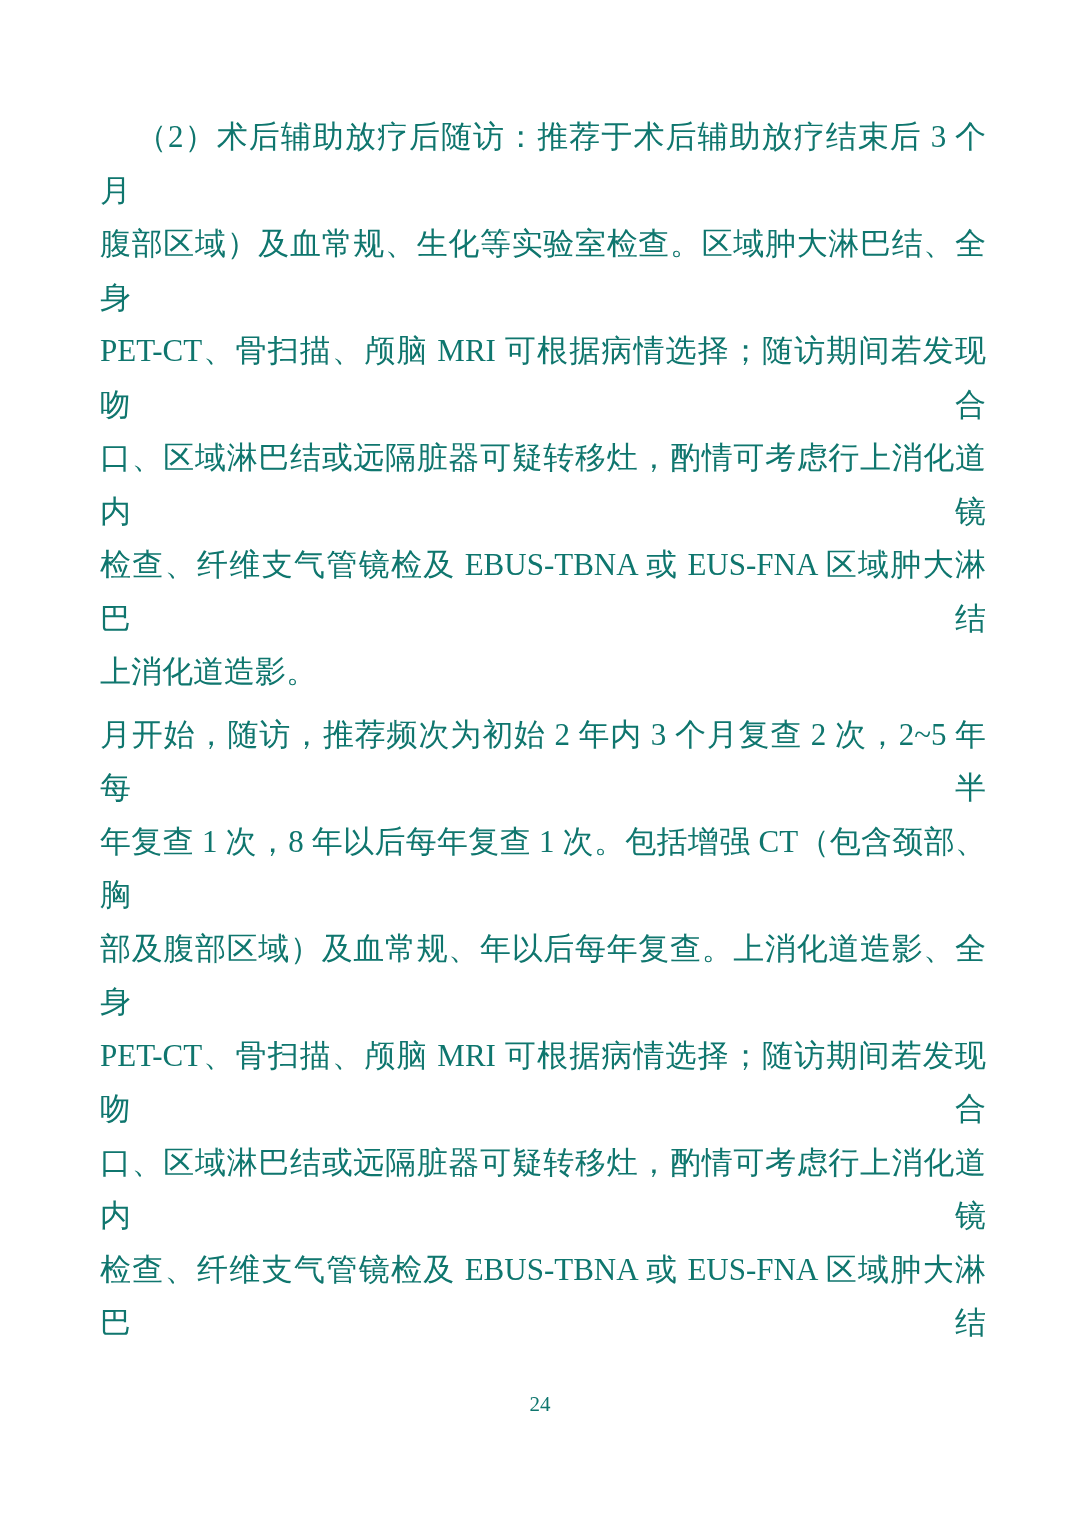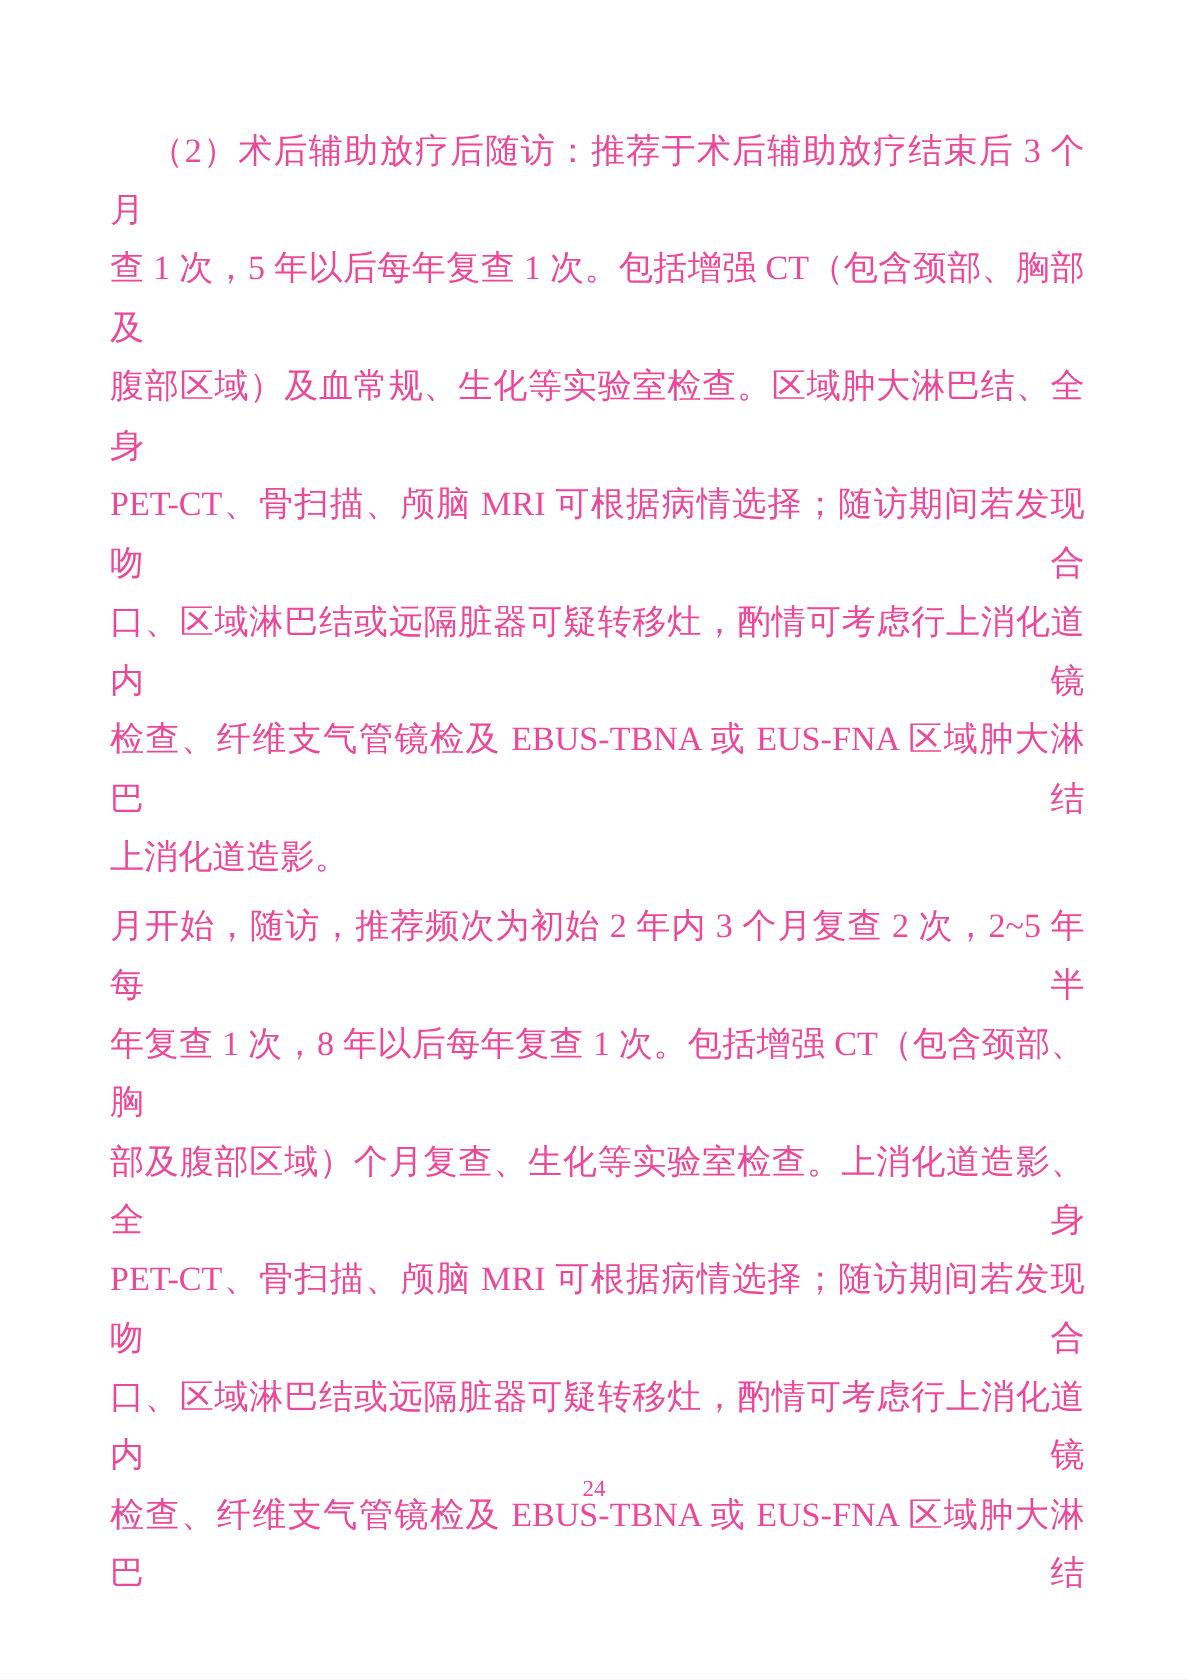--- a/index.html
+++ b/index.html
@@ -25,43 +25,42 @@
   .line {
     text-align: justify;
     text-align-last: justify;
   }
   .line.last { text-align-last: left; }
   .line.first { text-indent: 36px; }
   .footer {
     position: absolute;
     left: 0;
     right: 0;
-    top: 1338px;
+    top: 1389px;
     text-align: center;
     font-size: 21px;
     line-height: 30px;
   }
 </style>
 </head>
 <body>
 
-<div class="page" style="color: #ec4899; background: rgb(255, 255, 255);">
+<div class="page" style="color: #0f766e; background: rgb(255, 255, 255);">
   <div class="content" id="paragraphs">
       <div class="para">
         <div class="line first">（2）术后辅助放疗后随访：推荐于术后辅助放疗结束后 3 个月</div>
-        <div class="line">查 1 次，5 年以后每年复查 1 次。包括增强 CT（包含颈部、胸部及</div>
         <div class="line">腹部区域）及血常规、生化等实验室检查。区域肿大淋巴结、全身</div>
         <div class="line">PET-CT、骨扫描、颅脑 MRI 可根据病情选择；随访期间若发现吻合</div>
         <div class="line">口、区域淋巴结或远隔脏器可疑转移灶，酌情可考虑行上消化道内镜</div>
         <div class="line">检查、纤维支气管镜检及 EBUS-TBNA 或 EUS-FNA 区域肿大淋巴结</div>
         <div class="line last">上消化道造影。</div>
       </div>
       <div class="para gap">
         <div class="line">月开始，随访，推荐频次为初始 2 年内 3 个月复查 2 次，2~5 年每半</div>
         <div class="line">年复查 1 次，8 年以后每年复查 1 次。包括增强 CT（包含颈部、胸</div>
-        <div class="line">部及腹部区域）个月复查、生化等实验室检查。上消化道造影、全身</div>
+        <div class="line">部及腹部区域）及血常规、年以后每年复查。上消化道造影、全身</div>
         <div class="line">PET-CT、骨扫描、颅脑 MRI 可根据病情选择；随访期间若发现吻合</div>
         <div class="line">口、区域淋巴结或远隔脏器可疑转移灶，酌情可考虑行上消化道内镜</div>
         <div class="line">检查、纤维支气管镜检及 EBUS-TBNA 或 EUS-FNA 区域肿大淋巴结</div>
       </div>
     </div>
   <div class="footer">24</div>
 </div>
 
 </body></html>

